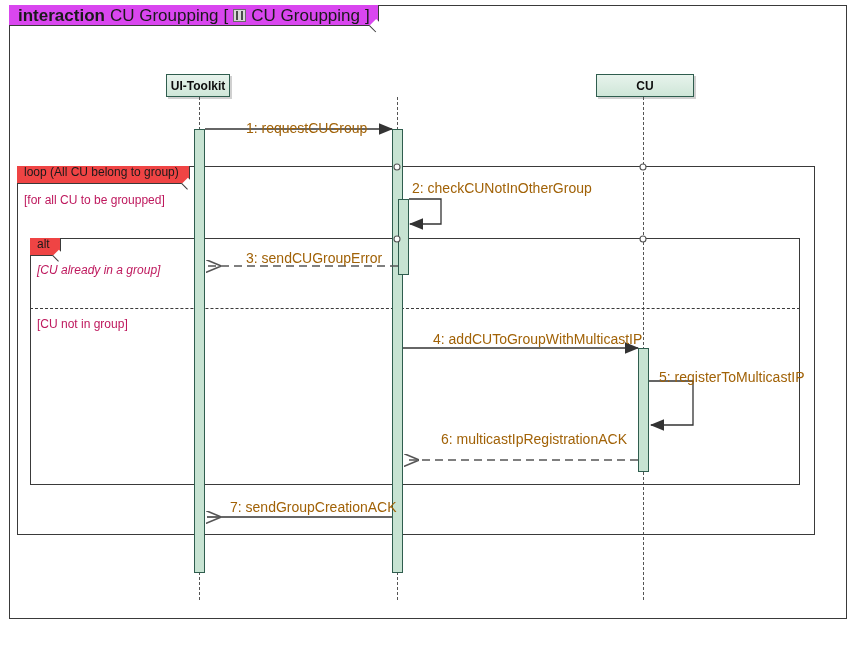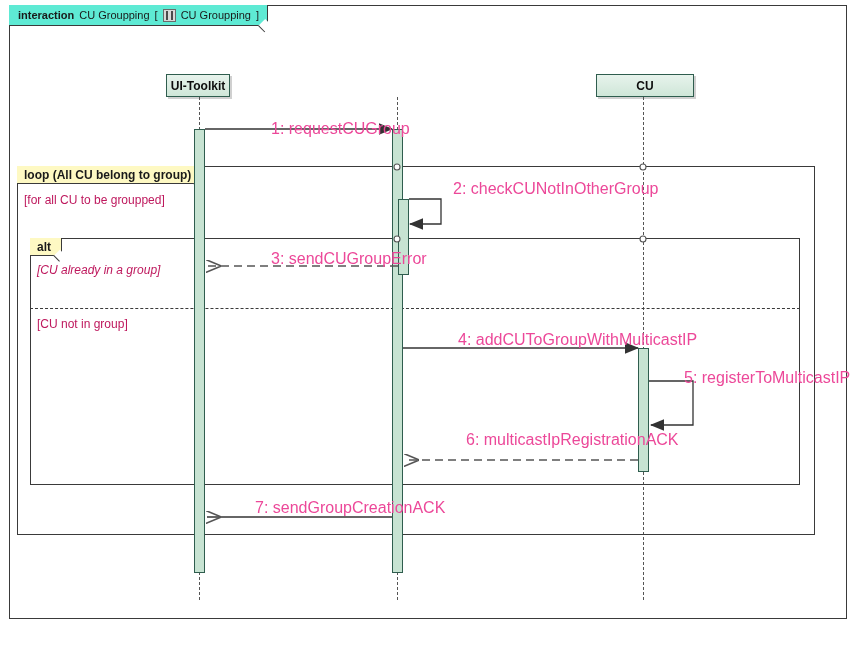--- a/index.html
+++ b/index.html
@@ -37,24 +37,24 @@
   .frame-tab {
     position: absolute;
     left: 9px;
     top: 5px;
     height: 21px;
     box-sizing: border-box;
     padding: 0 8px 0 9px;
     display: flex;
     align-items: center;
     gap: 5px;
-    background: #5eead4;
+    background: #d946ef;
     border-right: 1.4px solid #3a3a3a;
     border-bottom: 1.4px solid #3a3a3a;
-    font-size: 11px;
+    font-size: 17px;
     white-space: nowrap;
     line-height: 1;
     text-align: center;
   }
   .frame-tab .kw { font-weight: bold; }
   .frame-tab .bracket { letter-spacing: 0; }
   .tab-clip {
     position: absolute;
     right: -1px;
     bottom: -1px;
@@ -125,26 +125,25 @@
     position: absolute;
     box-sizing: border-box;
     border: 1.3px solid #3a3a3a;
     background: transparent;
   }
   .fragment-label {
     position: absolute;
     box-sizing: border-box;
     border-right: 1.3px solid #3a3a3a;
     border-bottom: 1.3px solid #3a3a3a;
-    background: #fef9c3;
+    background: #ef4444;
     font-size: 12px;
-    font-weight: bold;
+    font-weight: normal;
     height: 18px;
     display: flex;
-    align-items: center;
     padding: 0 10px 0 7px;
     white-space: nowrap;
     line-height: 1;
   }
   .fragment-label .clip {
     position: absolute;
     right: -1px;
     bottom: -1px;
     width: 8px;
     height: 8px;
@@ -162,25 +161,24 @@
   }
   .divider {
     position: absolute;
     height: 0;
     border-top: 1.3px dashed #3a3a3a;
   }
 
   
   .msg-label {
     position: absolute;
-    font-size: 16px;
-    white-space: nowrap;
-    line-height: 1;
-    color: #ec4899;
-    margin-left: 25px;
+    font-size: 14px;
+    white-space: nowrap;
+    line-height: 1;
+    color: #a16207;
   }
   svg.overlay {
     position: absolute;
     left: 0; top: 0;
     width: 862px;
     height: 659px;
     pointer-events: none;
   }
 </style>
 </head>
@@ -259,20 +257,20 @@
     <line x1="403" y1="348" x2="638" y2="348" stroke="#333" stroke-width="1.3" marker-end="url(#solid-head)"></line>
 
     <path d="M649,381 L693,381 L693,425 L651,425" fill="none" stroke="#333" stroke-width="1.3" marker-end="url(#solid-head-left)"></path>
 
     <line x1="638" y1="460" x2="405" y2="460" stroke="#555" stroke-width="1.3" stroke-dasharray="8,5" marker-end="url(#open-head)"></line>
 
     <line x1="392" y1="517" x2="207" y2="517" stroke="#333" stroke-width="1.3" marker-end="url(#open-head)"></line>
   </svg>
 
   <div class="msg-label" style="left:246px; top:121px;">1: requestCUGroup</div>
-  <div class="msg-label" style="left:428px; top:181px;">2: checkCUNotInOtherGroup</div>
+  <div class="msg-label" style="left:412px; top:181px;">2: checkCUNotInOtherGroup</div>
   <div class="msg-label" style="left:246px; top:251px;">3: sendCUGroupError</div>
   <div class="msg-label" style="left:433px; top:332px;">4: addCUToGroupWithMulticastIP</div>
   <div class="msg-label" style="left:659px; top:370px;">5: registerToMulticastIP</div>
   <div class="msg-label" style="left:441px; top:432px;">6: multicastIpRegistrationACK</div>
   <div class="msg-label" style="left:230px; top:500px;">7: sendGroupCreationACK</div>
 
 </div>
 
 </body></html>

